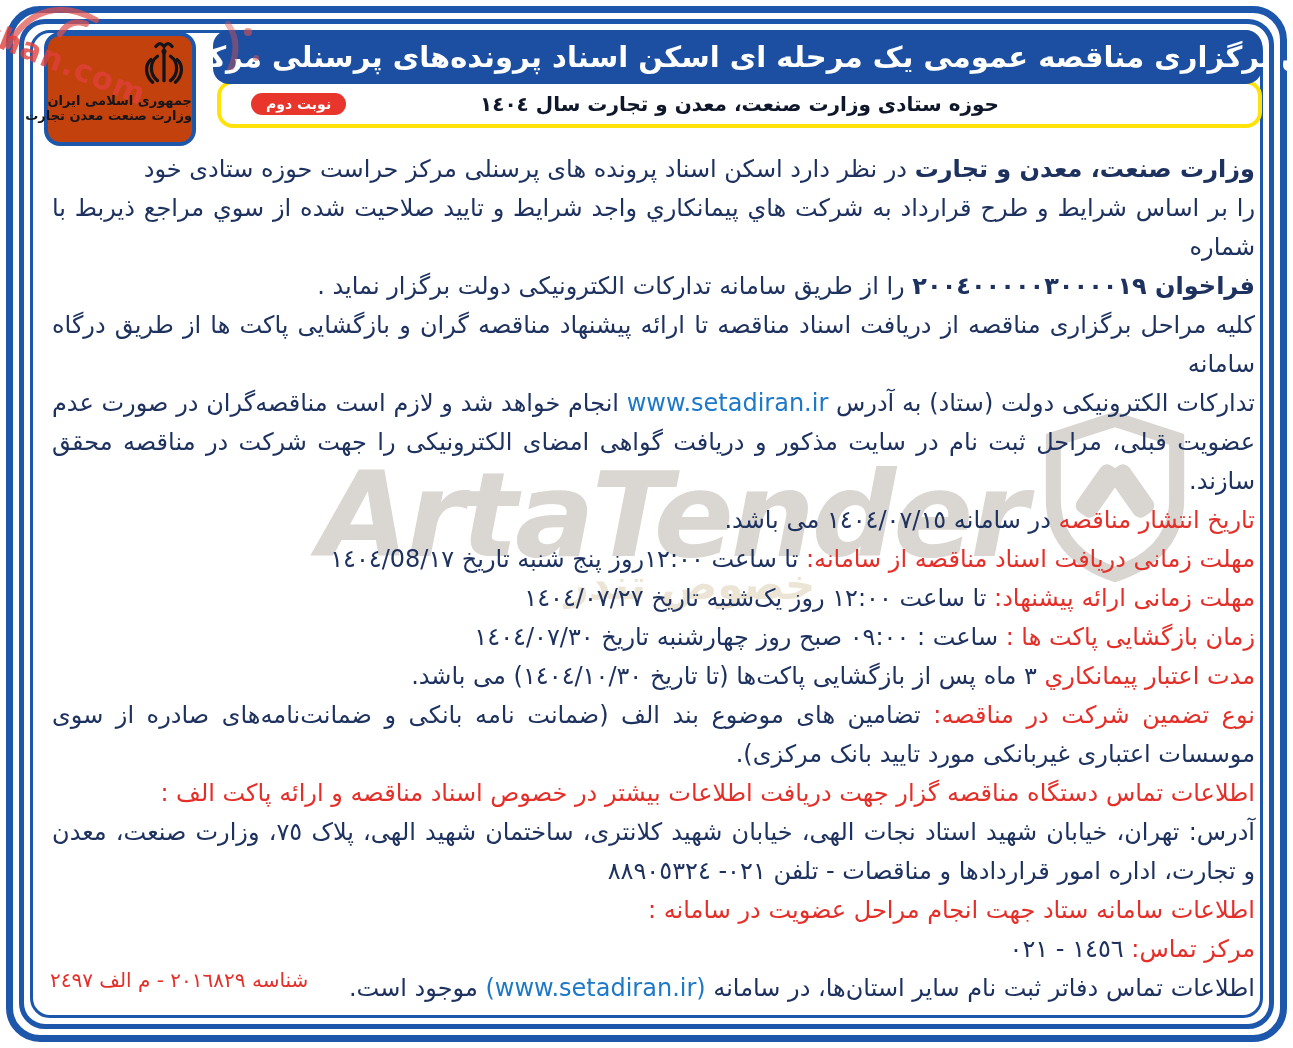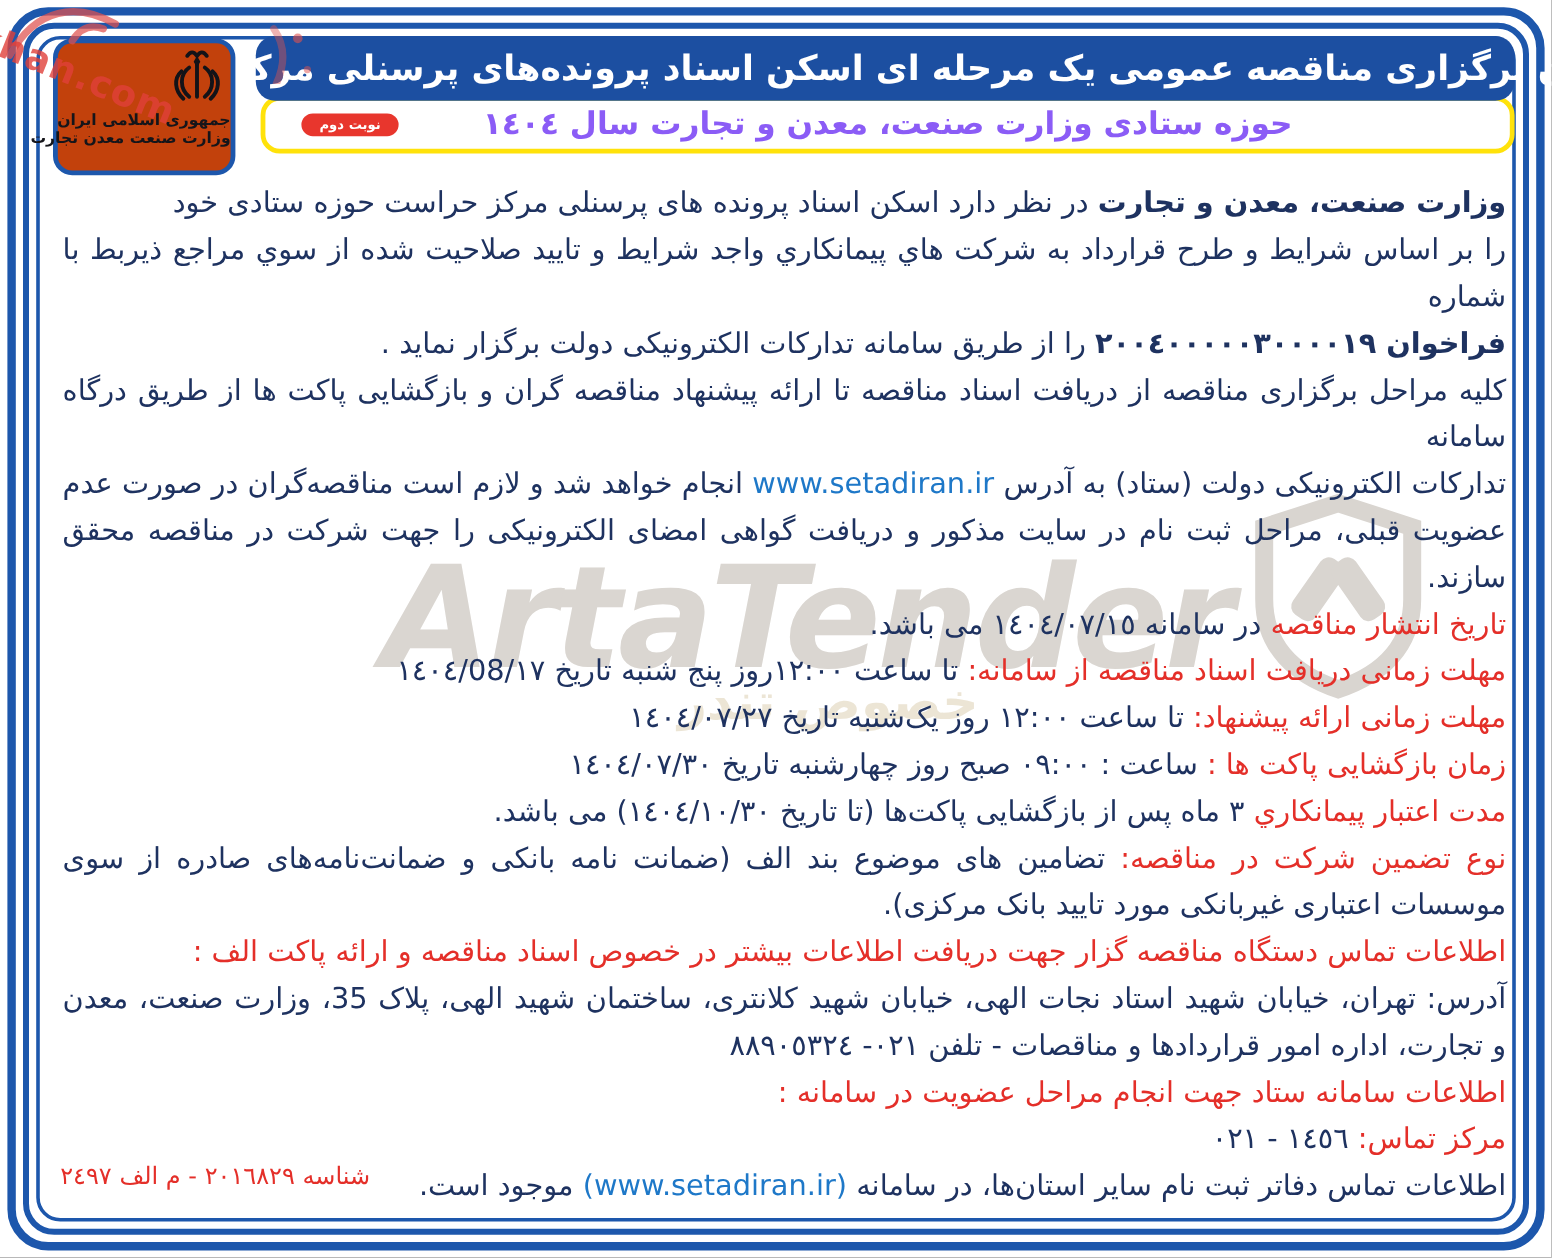--- a/index.html
+++ b/index.html
@@ -24,24 +24,24 @@
   .banner{
     position:absolute;left:213px;top:30px;width:1049px;height:54px;background:#1c4fa1;
     border-radius:16px;display:flex;align-items:center;justify-content:center;z-index:5;
   }
   .banner .title{color:#ffffff;font-weight:bold;font-size:29px;white-space:nowrap;}
   .subbar{
     position:absolute;left:217px;top:80px;width:1045px;height:48px;background:#ffffff;
     border:4px solid #ffe20a;border-radius:16px;box-sizing:border-box;z-index:4;
     display:flex;align-items:center;justify-content:center;
   }
-  .subbar .subtitle{color:#8b5cf6;font-weight:bold;font-size:26px;white-space:nowrap;}
+  .subbar .subtitle{color:#0f172a;font-weight:bold;font-size:20px;white-space:nowrap;}
   .badge{
     position:absolute;left:30px;top:50%;transform:translateY(-50%);
-    background:#e8362d;color:#fff;font-size:11px;font-weight:bold;
+    background:#e8362d;color:#fff;font-size:14px;font-weight:bold;
     border-radius:999px;padding:3px 15px;white-space:nowrap;
   }
 
   
   .body-text{
     position:absolute;left:52px;right:38px;top:150px;z-index:2;
     color:#1e3260;font-size:24px;line-height:39px;
   }
   .bline{min-height:39px;text-align:right;white-space:nowrap;}
   .bline.jst{white-space:normal;text-align:justify;text-align-last:justify;}
@@ -127,21 +127,21 @@
       <div class="bline jst"><span>تدارکات الکترونیکی دولت (ستاد) به آدرس </span><span class="link">www.setadiran.ir</span><span> انجام خواهد شد و لازم است مناقصه‌گران در صورت عدم</span></div>
       <div class="bline jst"><span>عضویت قبلی، مراحل ثبت نام در سایت مذکور و دریافت گواهی امضای الکترونیکی را جهت شرکت در مناقصه محقق سازند.</span></div>
       <div class="bline"><span class="red">تاریخ انتشار مناقصه</span><span> در سامانه ١٤٠٤/٠٧/١٥ می باشد.</span></div>
       <div class="bline"><span class="red">مهلت زمانی دریافت اسناد مناقصه از سامانه:</span><span> تا ساعت ١٢:٠٠روز پنج شنبه تاریخ ١٤٠٤/08/١٧</span></div>
       <div class="bline"><span class="red">مهلت زمانی ارائه پیشنهاد:</span><span> تا ساعت ١٢:٠٠ روز یک‌شنبه تاریخ ١٤٠٤/٠٧/٢٧</span></div>
       <div class="bline"><span class="red">زمان بازگشایی پاکت ها :</span><span> ساعت : ٠٩:٠٠ صبح روز چهارشنبه تاریخ ١٤٠٤/٠٧/٣٠</span></div>
       <div class="bline"><span class="red">مدت اعتبار پیمانکاري</span><span> ٣ ماه پس از بازگشایی پاکت‌ها (تا تاریخ ١٤٠٤/١٠/٣٠) می باشد.</span></div>
       <div class="bline jst"><span class="red">نوع تضمین شرکت در مناقصه:</span><span> تضامین های موضوع بند الف (ضمانت نامه بانکی و ضمانت‌نامه‌های صادره از سوی</span></div>
       <div class="bline"><span>موسسات اعتباری غیربانکی مورد تایید بانک مرکزی).</span></div>
       <div class="bline"><span class="red">اطلاعات تماس دستگاه مناقصه گزار جهت دریافت اطلاعات بیشتر در خصوص اسناد مناقصه و ارائه پاکت الف :</span></div>
-      <div class="bline jst"><span>آدرس: تهران، خیابان شهید استاد نجات الهی، خیابان شهید کلانتری، ساختمان شهید الهی، پلاک 35، وزارت صنعت، معدن</span></div>
+      <div class="bline jst"><span>آدرس: تهران، خیابان شهید استاد نجات الهی، خیابان شهید کلانتری، ساختمان شهید الهی، پلاک ٧٥، وزارت صنعت، معدن</span></div>
       <div class="bline"><span>و تجارت، اداره امور قراردادها و مناقصات - تلفن ٠٢١- ٨٨٩٠٥٣٢٤</span></div>
       <div class="bline"><span class="red">اطلاعات سامانه ستاد جهت انجام مراحل عضویت در سامانه :</span></div>
       <div class="bline"><span class="red">مرکز تماس:</span><span> ١٤٥٦ - ٠٢١</span></div>
       <div class="bline"><span>اطلاعات تماس دفاتر ثبت نام سایر استان‌ها، در سامانه </span><span class="link">(www.setadiran.ir)</span><span> موجود است.</span></div>
       <div class="bline jst"></div>
     </div>
 
   <div class="footer-id">شناسه ٢٠١٦٨٢٩ - م الف ٢٤٩٧</div>
 
 </div>

